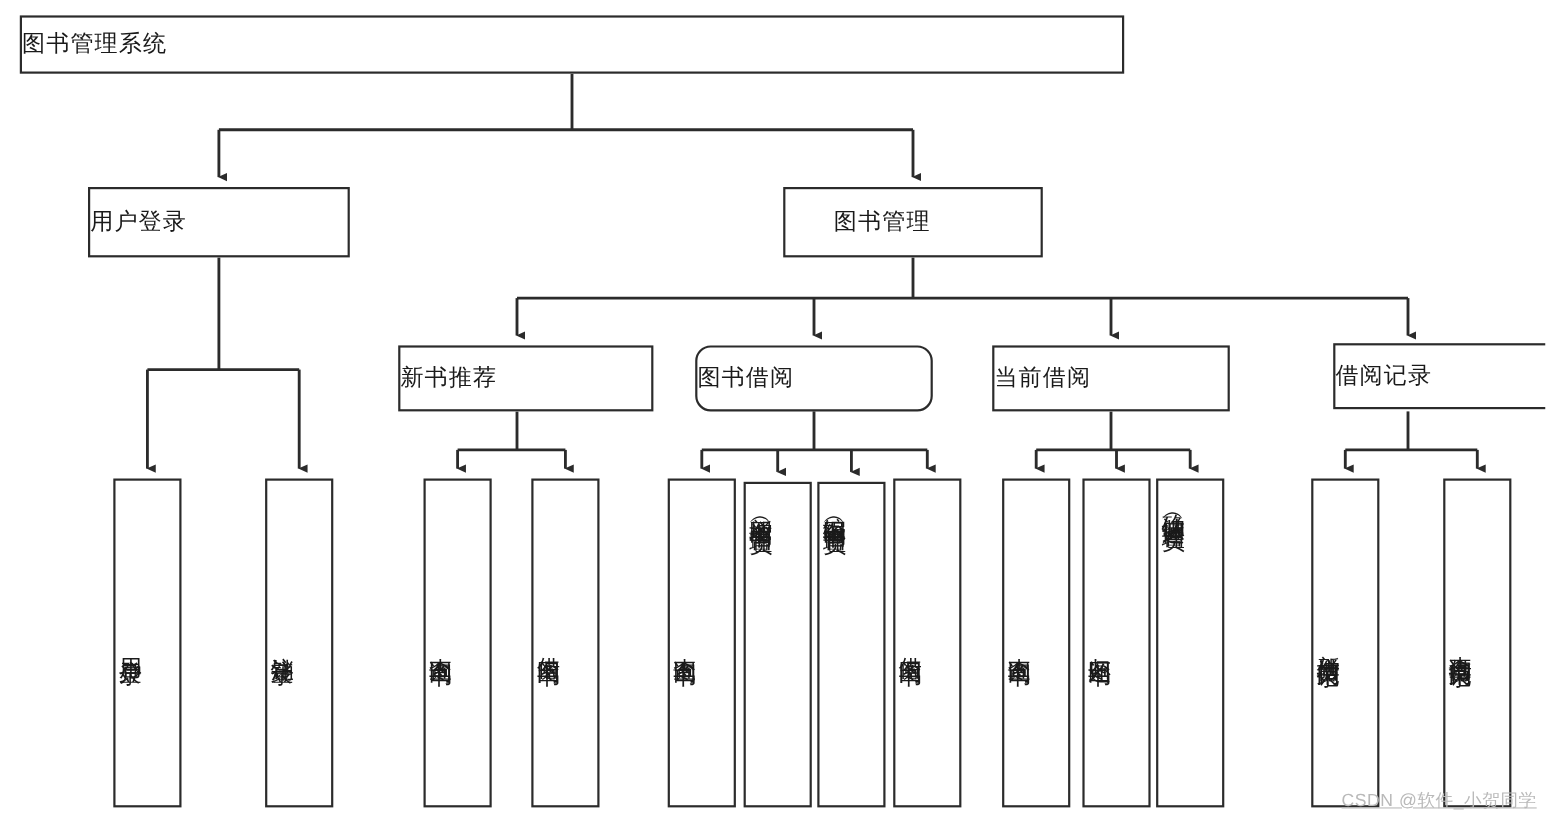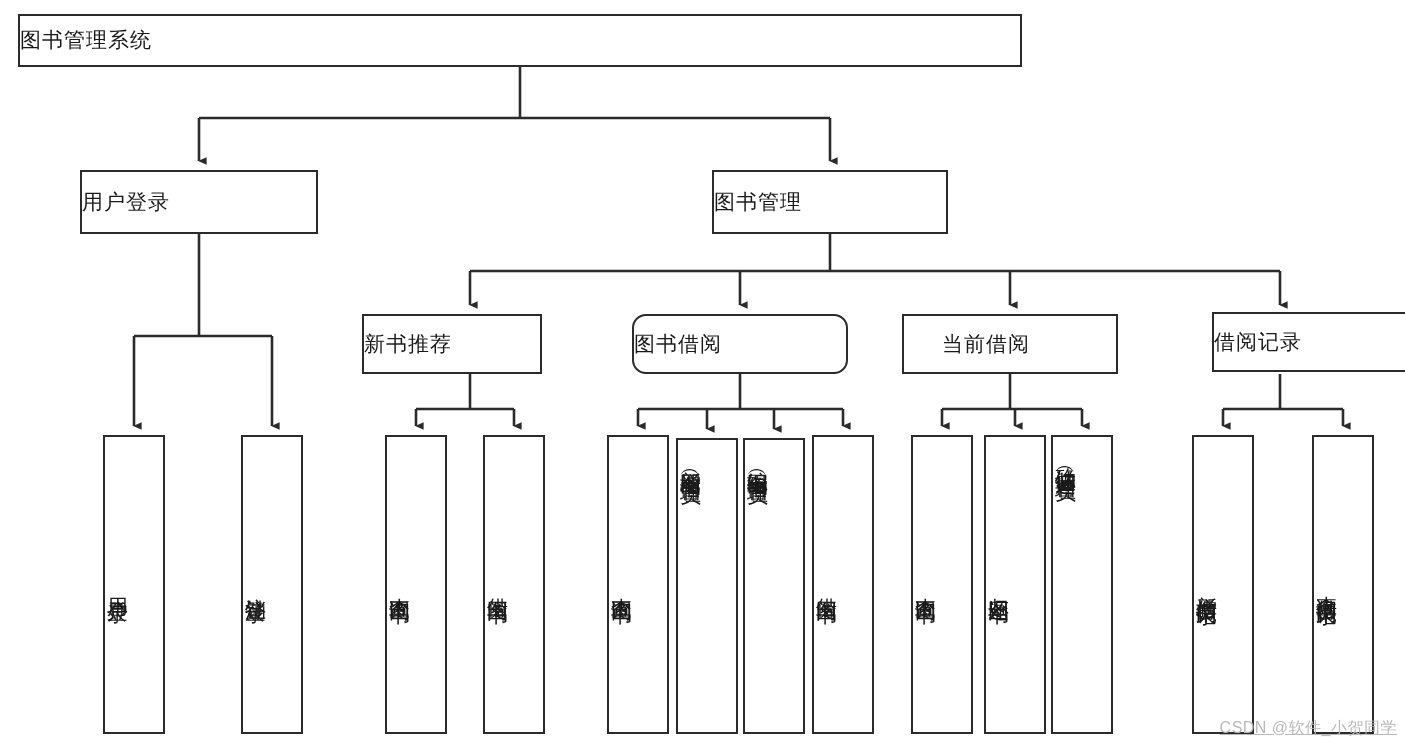--- a/index.html
+++ b/index.html
@@ -119,30 +119,30 @@
       </g>
   </svg>
 
   <div id="nodes-layer">
       <div class="node horizontal" style="left: 18px; top: 14px; width: 1004px; height: 53px;">
         <span class="node-label">图书管理系统</span>
       </div>
       <div class="node horizontal" style="left: 80px; top: 170px; width: 238px; height: 64px;">
         <span class="node-label">用户登录</span>
       </div>
-      <div class="node horizontal" style="left: 712px; top: 170px; width: 236px; height: 64px;">
+      <div class="node horizontal" style="left: 712px; top: 170px; width: 236px; height: 64px; padding-left: 44px;">
         <span class="node-label">图书管理</span>
       </div>
-      <div class="node horizontal" style="left: 362px; top: 314px; width: 180px; height: 60px;">
+      <div class="node horizontal" style="left: 362px; top: 314px; width: 232px; height: 60px;">
         <span class="node-label">新书推荐</span>
       </div>
       <div class="node horizontal" style="left: 632px; top: 314px; width: 216px; height: 60px; border-radius: 14px;">
         <span class="node-label">图书借阅</span>
       </div>
-      <div class="node horizontal" style="left: 902px; top: 314px; width: 216px; height: 60px; padding-left: 38px;">
+      <div class="node horizontal" style="left: 902px; top: 314px; width: 216px; height: 60px;">
         <span class="node-label">当前借阅</span>
       </div>
       <div class="node horizontal" style="left: 1172px; top: 312px; width: 216px; height: 60px; margin-left: 40px;">
         <span class="node-label">借阅记录</span>
       </div>
       <div class="node vertical centered" style="left: 103px; top: 435px; width: 62px; height: 299px;">
         <span class="node-label">用户登录</span>
       </div>
       <div class="node vertical centered" style="left: 241px; top: 435px; width: 62px; height: 299px;">
         <span class="node-label">注销登录</span>

